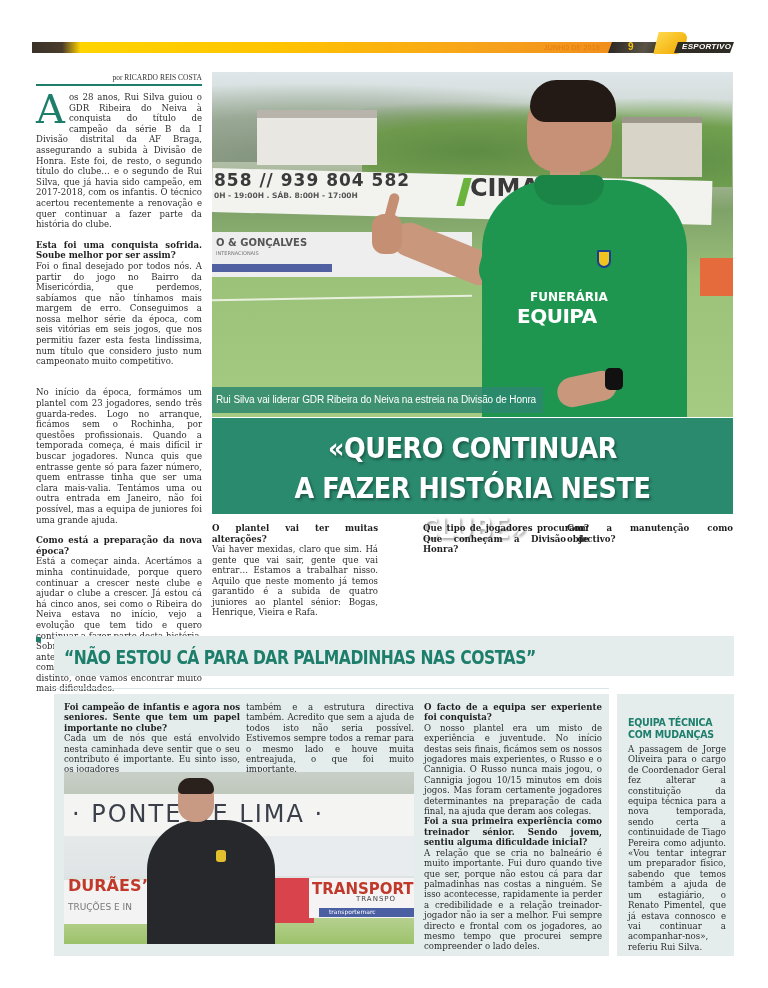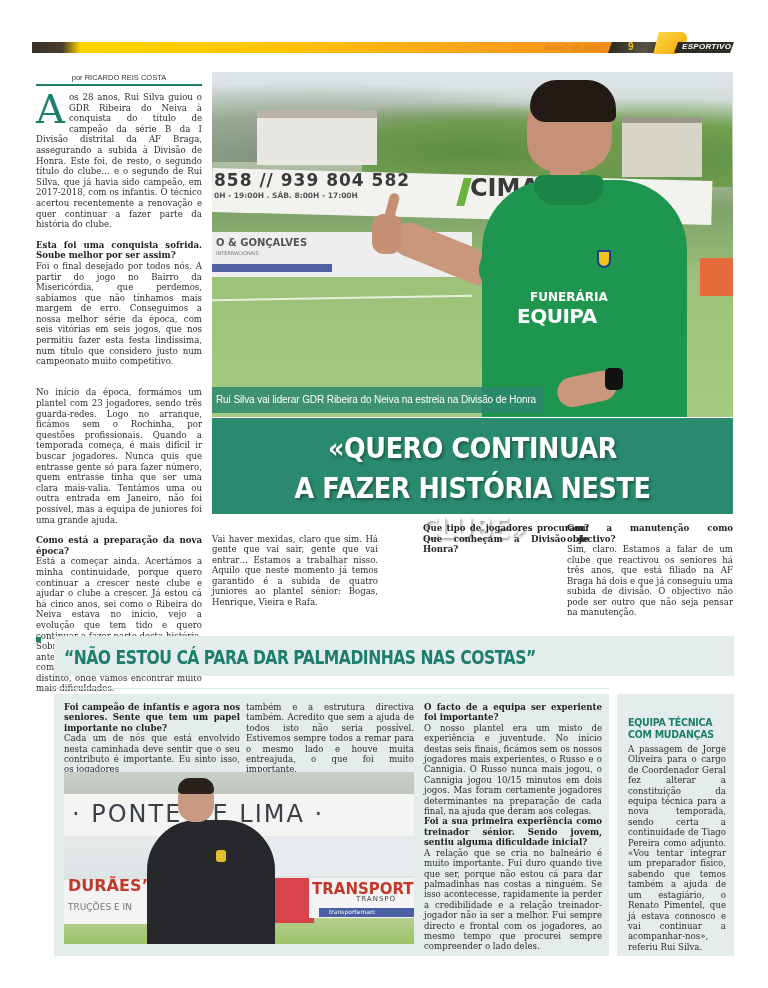--- a/index.html
+++ b/index.html
@@ -13,22 +13,22 @@
   .topbar-date { position: absolute; top: 44px; left: 544px; font-family: "Liberation Sans", sans-serif; font-size: 7px; color: #e07a10; letter-spacing: 0.2px; }
   .pagenum-box { position: absolute; top: 42px; left: 610px; width: 58px; height: 11px;
     background: linear-gradient(90deg, #2d2a25, #5a5346 60%, #2d2a25); transform: skewX(-20deg); }
   .pagenum { position: absolute; top: 41px; left: 628px; font-family: "Liberation Sans", sans-serif; font-size: 10px; font-weight: bold; color: #f1c40f; }
   .logo-d { position: absolute; top: 32px; left: 656px; width: 30px; height: 22px;
     background: linear-gradient(135deg, #ffd84a, #f0a800); transform: skewX(-14deg); border-radius: 0 8px 8px 0; }
   .logo-bar { position: absolute; top: 42px; left: 676px; width: 56px; height: 11px; background: #2f2b25; transform: skewX(-20deg); }
   .logo-text { position: absolute; top: 42px; left: 682px; font-family: "Liberation Sans", sans-serif; font-size: 8px; font-style: italic; font-weight: bold; color: #ffffff; letter-spacing: 0.3px; }
 
   
-  .byline { position: absolute; top: 73px; left: 36px; width: 166px; text-align: center;
-    font-family: Liberation Sans, sans-serif; font-size: 7.5px; color: #333; }
+  .byline { position: absolute; top: 73px; left: 36px; width: 166px; text-align: right;
+    font-family: Liberation Serif, serif; font-size: 7.5px; color: #333; }
   .byline-rule { position: absolute; top: 84px; left: 36px; width: 166px; height: 2px; background: #1d7f6b; }
 
   
   .leftcol { position: absolute; top: 92px; left: 36px; width: 166px; font-size: 8.6px; line-height: 10.6px; text-align: justify; color: #2d2d2d; }
   .leftcol p { margin-bottom: 10px; }
   .leftcol .q { font-weight: bold; color: #1e1e1e; }
   .dropcap { float: left; font-size: 40px; line-height: 33px; color: #1d7f6b; margin: 1px 4px 0 0; font-family: "DejaVu Serif", serif; }
 
   
   .hero { position: absolute; top: 72px; left: 212px; width: 521px; height: 345px; overflow: hidden;
@@ -183,48 +183,47 @@
 </div>
 <div class="caption">Rui Silva vai liderar GDR Ribeira do Neiva na estreia na Divisão de Honra</div>
 
 <div class="headline-box"></div>
 <div class="headline">
   <div>«QUERO CONTINUAR</div>
   <div>A FAZER HISTÓRIA NESTE CLUBE»</div>
 </div>
 
 <div class="midcol mc1">
-  <br>
+  <span class="q">O plantel vai ter muitas alterações?</span><br>
   <span>Vai haver mexidas, claro que sim. Há gente que vai sair, gente que vai entrar… Estamos a trabalhar nisso. Aquilo que neste momento já temos garantido é a subida de quatro juniores ao plantel sénior: Bogas, Henrique, Vieira e Rafa.</span>
 </div>
 <div class="midcol mc2">
   <span class="q">Que tipo de jogadores procuram? Que conheçam a Divisão de Honra?</span><br>
 </div>
 <div class="midcol mc3">
   <span class="q">Com a manutenção como objectivo?</span><br>
-  <span>Sim, claro. Estamos a falar de um clube que reactivou os seniores há três anos, que está filiado na AF Braga há dois e que já conseguiu uma subida de divisão. O objectivo não pode ser outro que não seja pensar na manutenção.</span>
 </div>
 
 <div class="s2-marker"></div>
 <div class="s2-head-box"></div>
 <div class="s2-head">“NÃO ESTOU CÁ PARA DAR PALMADINHAS NAS COSTAS”</div>
 <div class="faint-rule"></div>
 
 <div class="s2-panel"></div>
 <div class="s2-side"></div>
 
 <div class="s2col s2c1">
   <span class="q">Foi campeão de infantis e agora nos seniores. Sente que tem um papel importante no clube?</span><br>
   <span>Cada um de nós que está envolvido nesta caminhada deve sentir que o seu contributo é importante. Eu sinto isso, os jogadores</span>
 </div>
 <div class="s2col s2c2">
   <span>também e a estrutura directiva também. Acredito que sem a ajuda de todos isto não seria possível. Estivemos sempre todos a remar para o mesmo lado e houve muita entreajuda, o que foi muito importante.</span>
 </div>
 <div class="s2col s2c3">
-  <span class="q">O facto de a equipa ser experiente foi importante?</span><br>
+  <span class="q">O facto de a equipa ser experiente foi conquista?</span><br>
   <span>O nosso plantel era um misto de experiência e juventude. No início destas seis finais, ficámos sem os nossos jogadores mais experientes, o Russo e o Cannigia. O Russo nunca mais jogou, o Cannigia jogou 10/15 minutos em dois jogos. Mas foram certamente jogadores determinantes na preparação de cada final, na ajuda que deram aos colegas.</span><br>
   <span class="q">Foi a sua primeira experiência como treinador sénior. Sendo jovem, sentiu alguma dificuldade inicial?</span><br>
   <span>A relação que se cria no balneário é muito importante. Fui duro quando tive que ser, porque não estou cá para dar palmadinhas nas costas a ninguém. Se isso acontecesse, rapidamente ia perder a credibilidade e a relação treinador-jogador não ia ser a melhor. Fui sempre directo e frontal com os jogadores, ao mesmo tempo que procurei sempre compreender o lado deles.</span>
 </div>
 
 <div class="photo2">
   <div class="banner"></div>
   <div class="banner-text">· PONTE DE LIMA ·</div>
   <div class="bus"></div>
   <div class="ad-left"></div>

